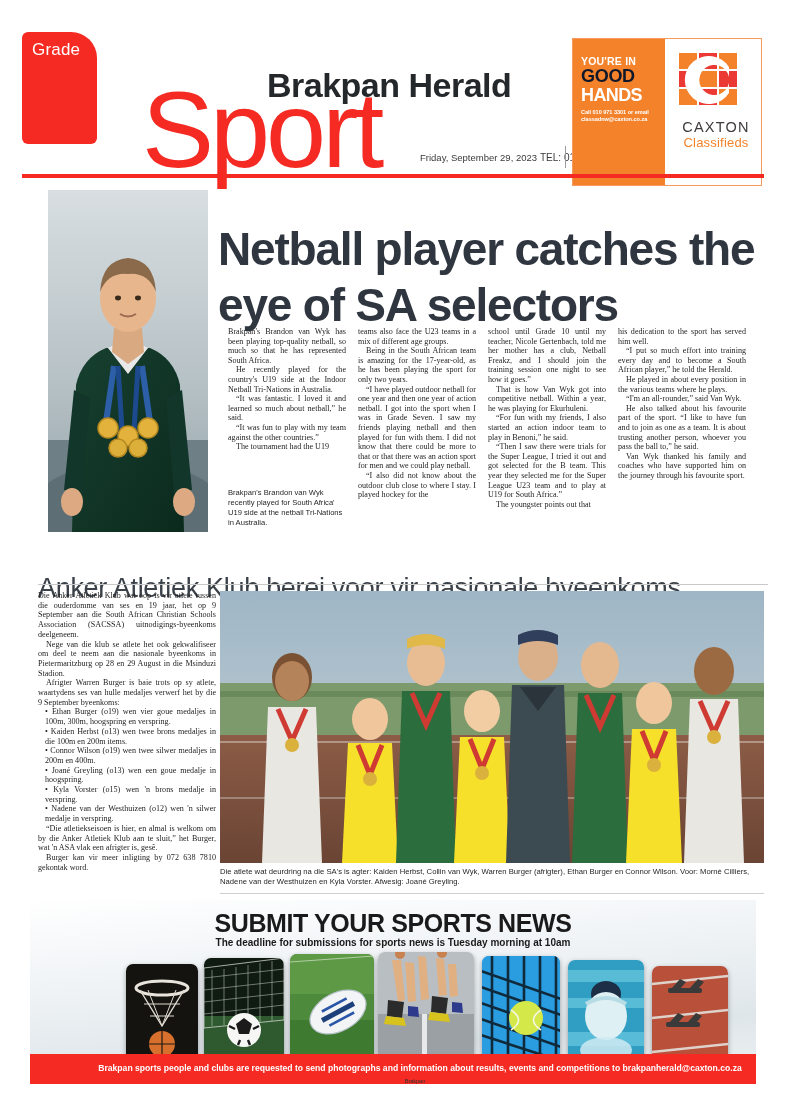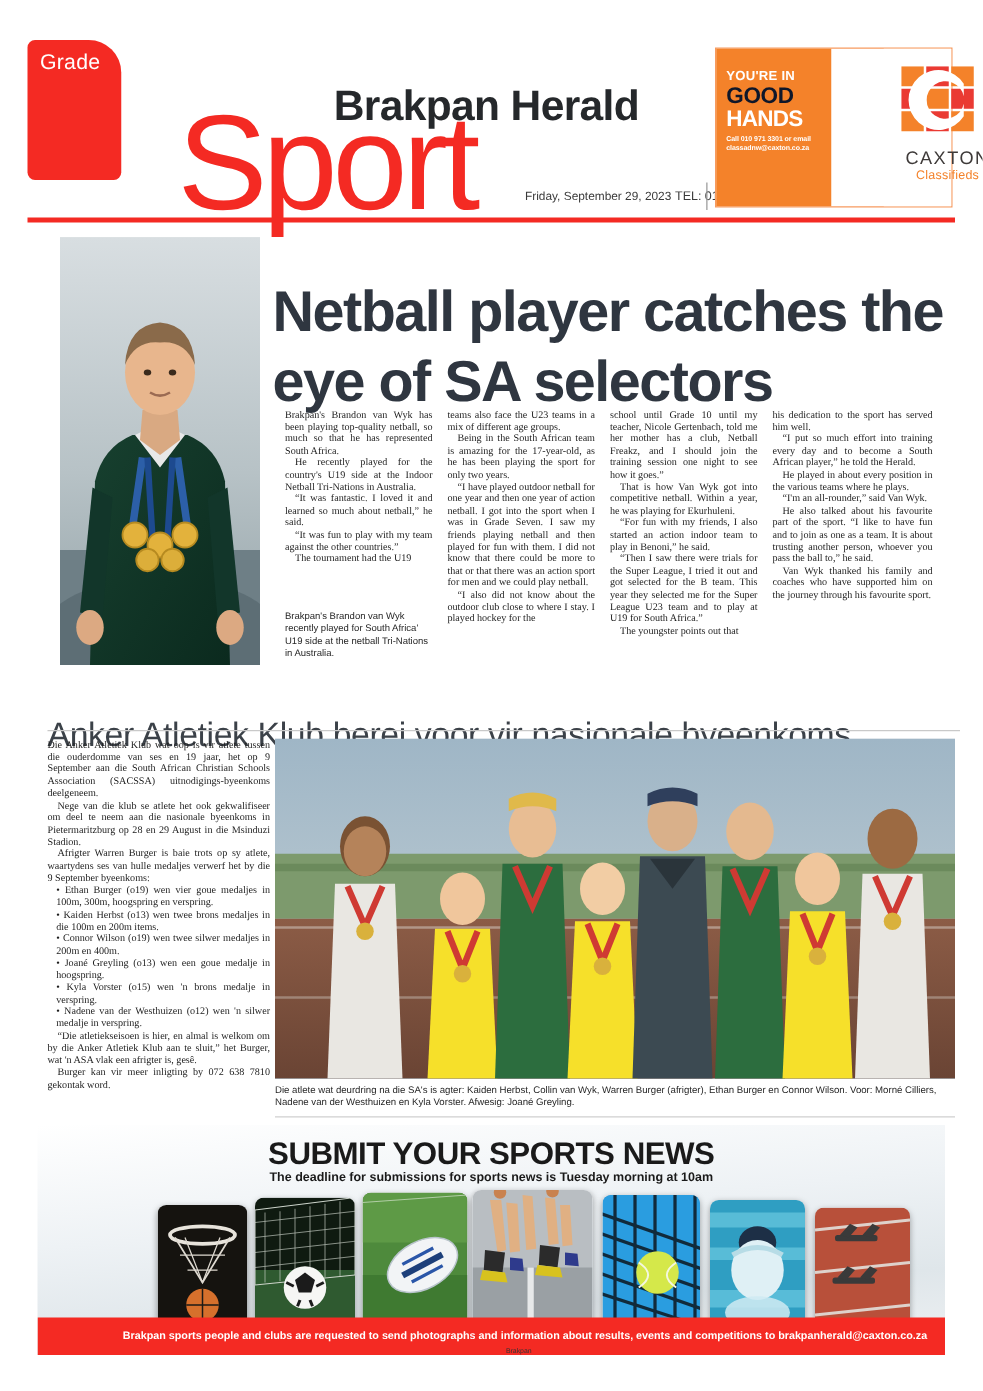--- a/index.html
+++ b/index.html
@@ -19,30 +19,30 @@
   .free-label{position:absolute;left:10px;top:8px;color:#fff;font-family:"Liberation Sans",sans-serif;font-size:17px;font-weight:400;letter-spacing:.2px;}
 
   .brakpan{position:absolute;left:245px;top:34px;font-family:"Liberation Sans",sans-serif;font-size:34px;font-weight:700;color:#25282b;letter-spacing:-.5px;}
   .sportword{position:absolute;left:120px;top:44px;font-family:"Liberation Sans",sans-serif;font-size:108px;line-height:108px;font-weight:400;color:#f42a23;letter-spacing:-4px;}
 
   .mh-date{position:absolute;left:420px;top:152px;font-family:"Liberation Sans",sans-serif;font-size:9.5px;color:#3a3a3a;}
   .mh-tel{position:absolute;left:540px;top:152px;font-family:"Liberation Sans",sans-serif;font-size:10px;color:#3a3a3a;}
   .mh-divider{position:absolute;left:565px;top:146px;width:1px;height:22px;background:#9a9a9a;}
 
   
-  .adbox{position:absolute;left:572px;top:38px;width:190px;height:128px;border:1px solid #f79a5f;background:#fff;box-sizing:border-box;display:flex;gap:42px;}
+  .adbox{position:absolute;left:572px;top:38px;width:190px;height:148px;border:1px solid #f79a5f;background:#fff;box-sizing:border-box;display:flex;}
   .ad-left{width:92px;background:#f4822a;position:relative;}
   .ad-l1{position:absolute;left:8px;top:16px;color:#fff;font-family:"Liberation Sans",sans-serif;font-size:10.5px;font-weight:700;letter-spacing:.2px;}
   .ad-l2{position:absolute;left:8px;top:28px;color:#0f172a;font-family:"Liberation Sans",sans-serif;font-size:18px;font-weight:700;line-height:19px;letter-spacing:-.3px;}
   .ad-l3{position:absolute;left:8px;top:47px;color:#fff;font-family:"Liberation Sans",sans-serif;font-size:18px;font-weight:700;line-height:19px;letter-spacing:-.6px;}
   .ad-small{position:absolute;left:8px;top:70px;width:84px;color:#fff;font-family:"Liberation Sans",sans-serif;font-size:5.6px;font-weight:700;line-height:7.2px;letter-spacing:-.05px;}
   .ad-right{flex:1;position:relative;background:#fff;}
   .cax-c{position:absolute;left:14px;top:14px;width:66px;height:62px;}
   .cax-name{position:absolute;left:8px;top:80px;width:86px;text-align:center;font-family:"Liberation Sans",sans-serif;font-size:14.5px;font-weight:400;color:#3e3a39;letter-spacing:1.2px;}
-  .cax-sub{position:absolute;left:8px;top:96px;width:86px;text-align:center;font-family:"Liberation Sans",sans-serif;font-size:10px;color:#f4822a;letter-spacing:.2px;}
+  .cax-sub{position:absolute;left:8px;top:96px;width:86px;text-align:center;font-family:"Liberation Sans",sans-serif;font-size:13px;color:#f4822a;letter-spacing:.2px;}
 
   .mh-rule{position:absolute;left:22px;top:174px;width:742px;height:4px;background:#f42a23;}
 
   
   .s1{position:absolute;left:0;top:182px;width:786px;height:365px;}
   .s1-photo{position:absolute;left:48px;top:8px;width:160px;height:342px;overflow:hidden;background:#b9c3c7;}
   .s1-head{position:absolute;left:218px;top:8px;width:546px;
     font-family:"Liberation Sans",sans-serif;font-weight:700;font-size:46px;line-height:56px;
     color:#2f3640;letter-spacing:-1.2px;}
   .s1-cols{position:absolute;left:228px;top:145px;width:534px;height:210px;}

